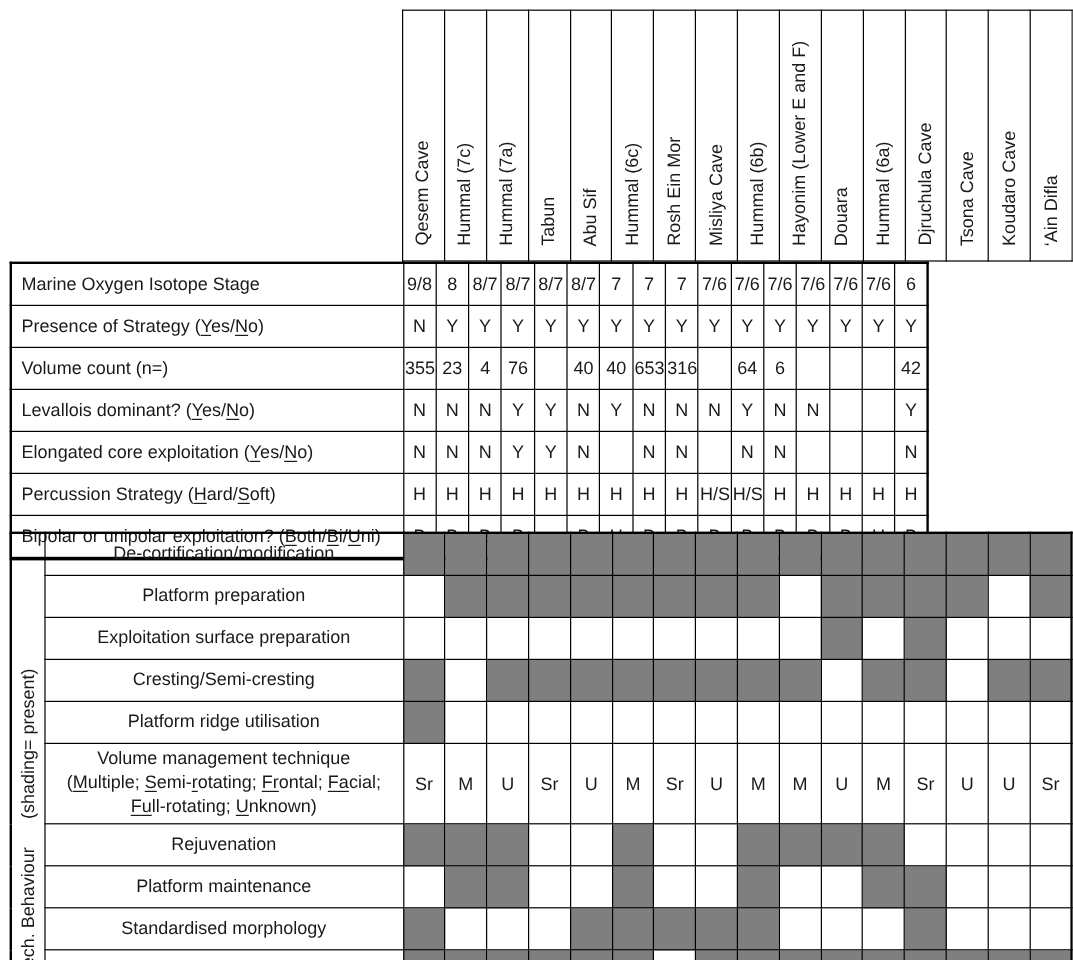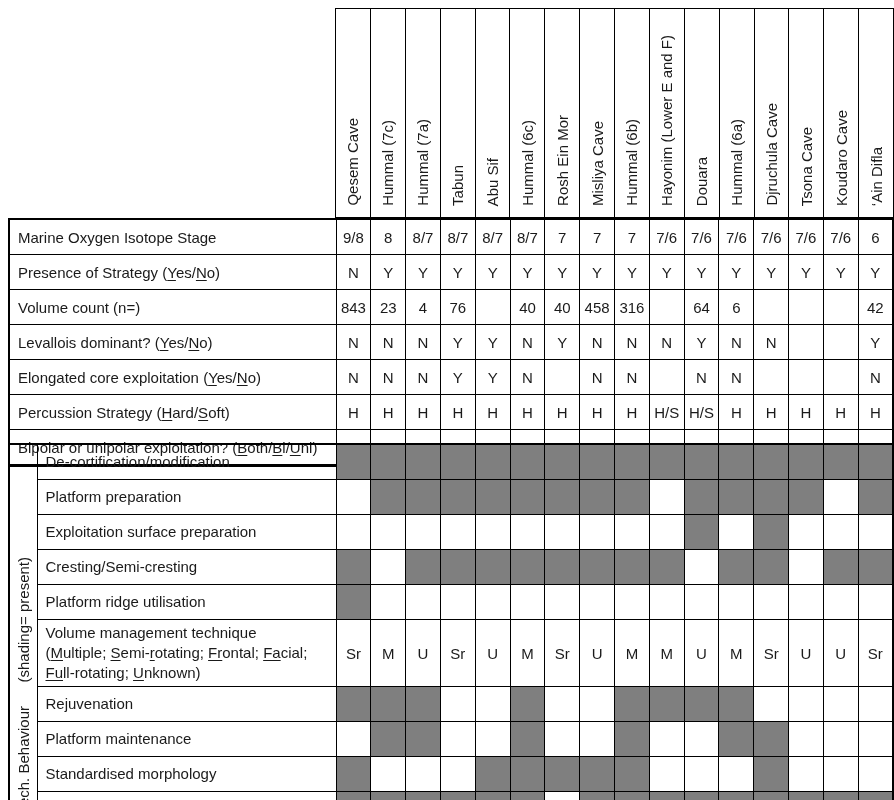--- a/index.html
+++ b/index.html
@@ -12,36 +12,36 @@
   .header-table{position:absolute;left:335px;top:8px;width:559px;height:210px;}
   .header-table th{
     border:1px solid #000;vertical-align:bottom;text-align:center;
     padding:0 0 8px 0;font-weight:normal;font-size:15px;background:#fff;
   }
   .vtext{
     writing-mode:vertical-rl;transform:rotate(180deg);
     white-space:nowrap;line-height:1;display:inline-block;
   }
   
-  .upper-table{position:absolute;left:8px;top:218px;width:886px;border:2px solid #000;border-bottom:3px solid #000;}
+  .upper-table{position:absolute;left:8px;top:218px;width:766px;border:2px solid #000;border-bottom:3px solid #000;}
   .upper-table td{border:1px solid #000;font-size:15px;height:30px;}
   td.lbl{padding:2px 8px;text-align:left;}
   td.val{text-align:center;padding:0 1px;}
   .u{text-decoration:underline;text-underline-offset:2px;}
   
   .tech-table{position:absolute;left:8px;top:443px;width:886px;border:2px solid #000;border-bottom:3px solid #000;}
   .tech-table td{border:1px solid #000;font-size:15px;height:30px;}
   .tech-table tr.tall td{height:62px;}
   td.shaded{background:#7f7f7f;}
   td.side{width:28px;padding:0;vertical-align:bottom;}
   .side-wrap{
     height:340px;display:flex;flex-direction:column;align-items:center;
     justify-content:flex-end;gap:24px;padding-bottom:12px;font-size:15px;
   }
-  td.tlbl{padding:2px 8px;text-align:left;line-height:1.35;}
+  td.tlbl{padding:2px 8px;text-align:center;line-height:1.35;}
 </style>
 </head>
 <body>
 
 <div class="canvas">
 
   <table class="header-table">
     <tbody>
         <tr id="header-row">
           <th><span class="vtext">Qesem Cave</span></th>
@@ -102,28 +102,28 @@
           <td class="val">Y</td>
           <td class="val">Y</td>
           <td class="val">Y</td>
           <td class="val">Y</td>
           <td class="val">Y</td>
           <td class="val">Y</td>
           <td class="val">Y</td>
         </tr>
         <tr>
           <td class="lbl"><span>Volume count (n=)</span></td>
-          <td class="val">843</td>
+          <td class="val">355</td>
           <td class="val">23</td>
           <td class="val">4</td>
           <td class="val">76</td>
           <td class="val"></td>
           <td class="val">40</td>
           <td class="val">40</td>
-          <td class="val">458</td>
+          <td class="val">653</td>
           <td class="val">316</td>
           <td class="val"></td>
           <td class="val">64</td>
           <td class="val">6</td>
           <td class="val"></td>
           <td class="val"></td>
           <td class="val"></td>
           <td class="val">42</td>
         </tr>
         <tr>

